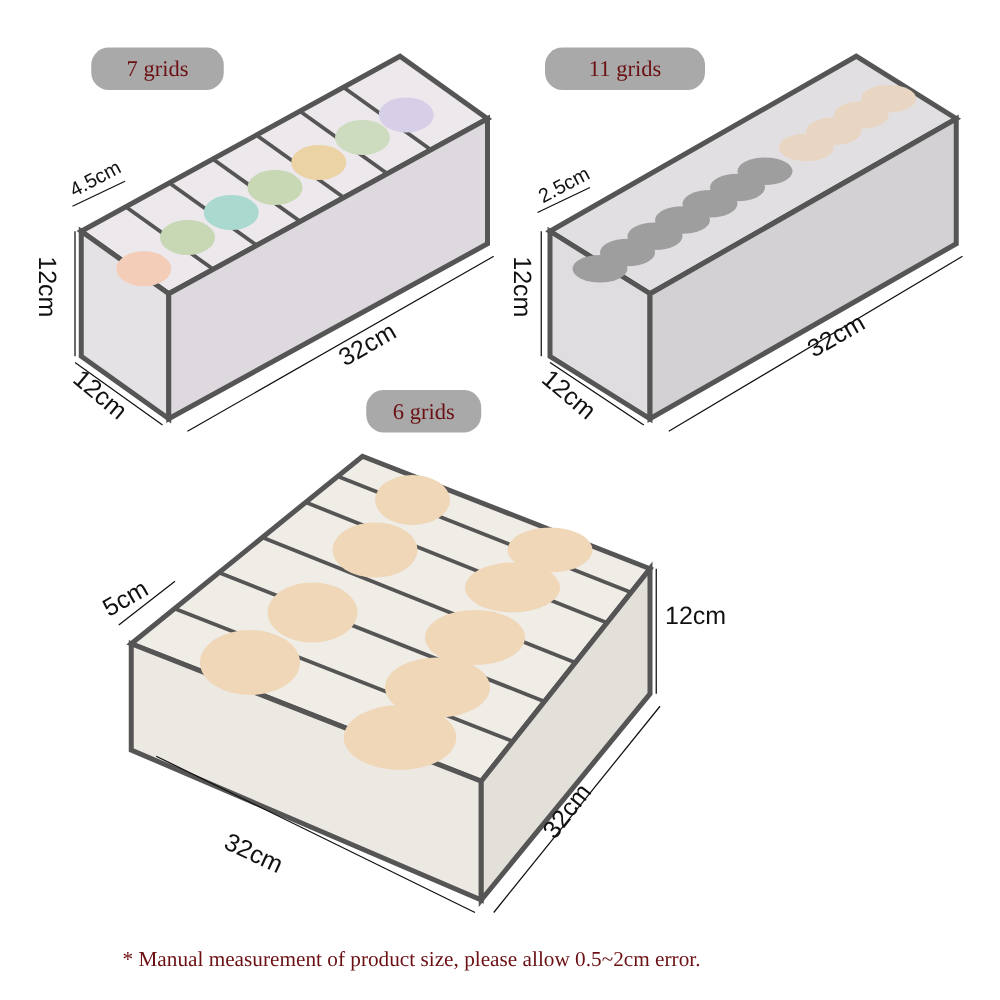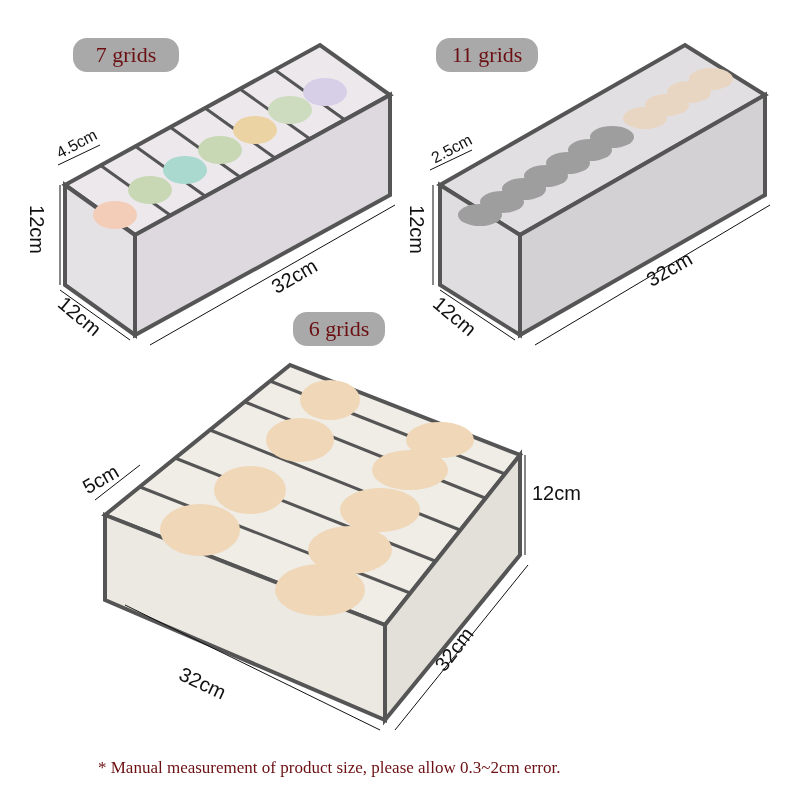--- a/index.html
+++ b/index.html
@@ -1,17 +1,17 @@
 <!DOCTYPE html>
 <html><head>
 <meta charset="utf-8">
 <style>
   html,body{margin:0;padding:0;background:#ffffff;}
   body{width:800px;height:800px;position:relative;overflow:hidden;font-family:"Liberation Serif",serif;}
-  .badge{position:absolute;background:#a9a9a9;color:#6b0f12;border-radius:14px;font-size:22px;line-height:34px;height:34px;text-align:center;}
+  .badge{position:absolute;background:#a9a9a9;color:#6b0f12;border-radius:14px;font-size:18px;line-height:34px;height:34px;text-align:center;}
   .dim{position:absolute;font-family:"Liberation Sans",sans-serif;color:#111;font-size:20px;white-space:nowrap;}
   .note{position:absolute;left:98px;top:758px;font-size:17px;color:#6b0f12;}
   svg{position:absolute;left:0;top:0;}
 </style>
 </head>
 <body>
 
 <svg width="800" height="800">
 
   <g>
@@ -87,31 +87,31 @@
       <ellipse cx="440" cy="440" rx="34" ry="18"></ellipse>
     </g>
     <line x1="95" y1="500" x2="140" y2="465" stroke="#111" stroke-width="1"></line>
     <line x1="525" y1="455" x2="525" y2="555" stroke="#111" stroke-width="1"></line>
     <line x1="125" y1="605" x2="380" y2="730" stroke="#111" stroke-width="1"></line>
     <line x1="395" y1="730" x2="528" y2="565" stroke="#111" stroke-width="1"></line>
   </g>
 </svg>
 
 <div class="badge" style="left:73px;top:38px;width:106px;">7 grids</div>
-<div class="badge" style="left:436px;top:38px;width:102px;">11 grids</div>
+<div class="badge" style="left:436px;top:38px;width:128px;">11 grids</div>
 <div class="badge" style="left:293px;top:312px;width:92px;">6 grids</div>
 
 <div class="dim" style="left:55px;top:135px;font-size:16px;transform:rotate(-28deg);">4.5cm</div>
 <div class="dim" style="left:12px;top:218px;transform:rotate(90deg);">12cm</div>
 <div class="dim" style="left:55px;top:305px;transform:rotate(40deg);">12cm</div>
 <div class="dim" style="left:270px;top:265px;transform:rotate(-30deg);">32cm</div>
 
 <div class="dim" style="left:430px;top:140px;font-size:16px;transform:rotate(-28deg);">2.5cm</div>
 <div class="dim" style="left:392px;top:218px;transform:rotate(90deg);">12cm</div>
 <div class="dim" style="left:430px;top:305px;transform:rotate(40deg);">12cm</div>
 <div class="dim" style="left:645px;top:258px;transform:rotate(-30deg);">32cm</div>
 
 <div class="dim" style="left:82px;top:468px;transform:rotate(-30deg);">5cm</div>
 <div class="dim" style="left:532px;top:482px;">12cm</div>
 <div class="dim" style="left:178px;top:672px;transform:rotate(25deg);">32cm</div>
 <div class="dim" style="left:430px;top:638px;transform:rotate(-52deg);">32cm</div>
 
-<div class="note">* Manual measurement of product size, please allow 0.3~2cm error.</div>
+<div class="note">* Manual measurement of product size, please allow 0.5~2cm error.</div>
 
 </body></html>

